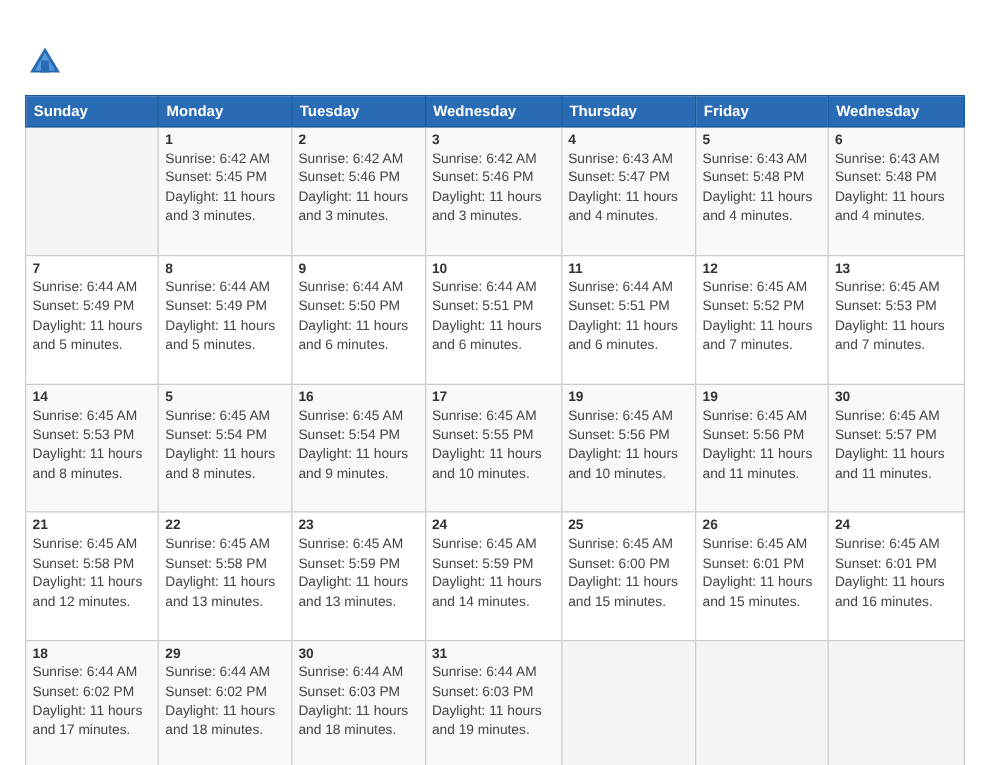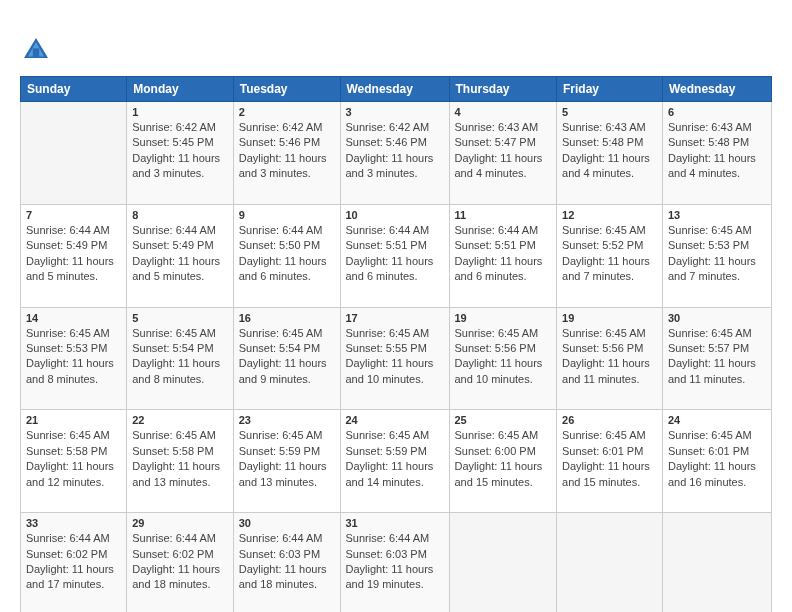--- a/index.html
+++ b/index.html
@@ -253,21 +253,21 @@
             <span class="day-number">26</span>
             <div class="day-info">Sunrise: 6:45 AM<br>Sunset: 6:01 PM<br>Daylight: 11 hours<br>and 15 minutes.</div>
           </td>
           <td>
             <span class="day-number">24</span>
             <div class="day-info">Sunrise: 6:45 AM<br>Sunset: 6:01 PM<br>Daylight: 11 hours<br>and 16 minutes.</div>
           </td>
         </tr>
         <tr>
           <td>
-            <span class="day-number">33</span>
+            <span class="day-number">18</span>
             <div class="day-info">Sunrise: 6:44 AM<br>Sunset: 6:02 PM<br>Daylight: 11 hours<br>and 17 minutes.</div>
           </td>
           <td>
             <span class="day-number">29</span>
             <div class="day-info">Sunrise: 6:44 AM<br>Sunset: 6:02 PM<br>Daylight: 11 hours<br>and 18 minutes.</div>
           </td>
           <td>
             <span class="day-number">30</span>
             <div class="day-info">Sunrise: 6:44 AM<br>Sunset: 6:03 PM<br>Daylight: 11 hours<br>and 18 minutes.</div>
           </td>

